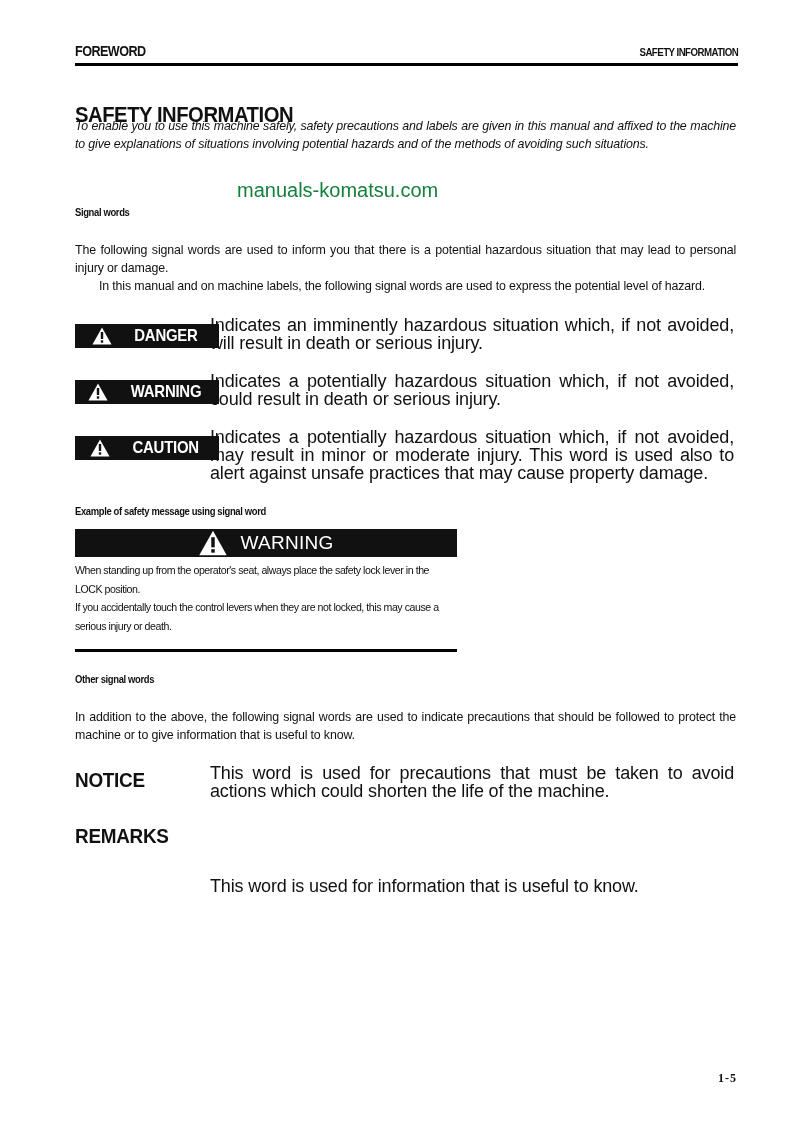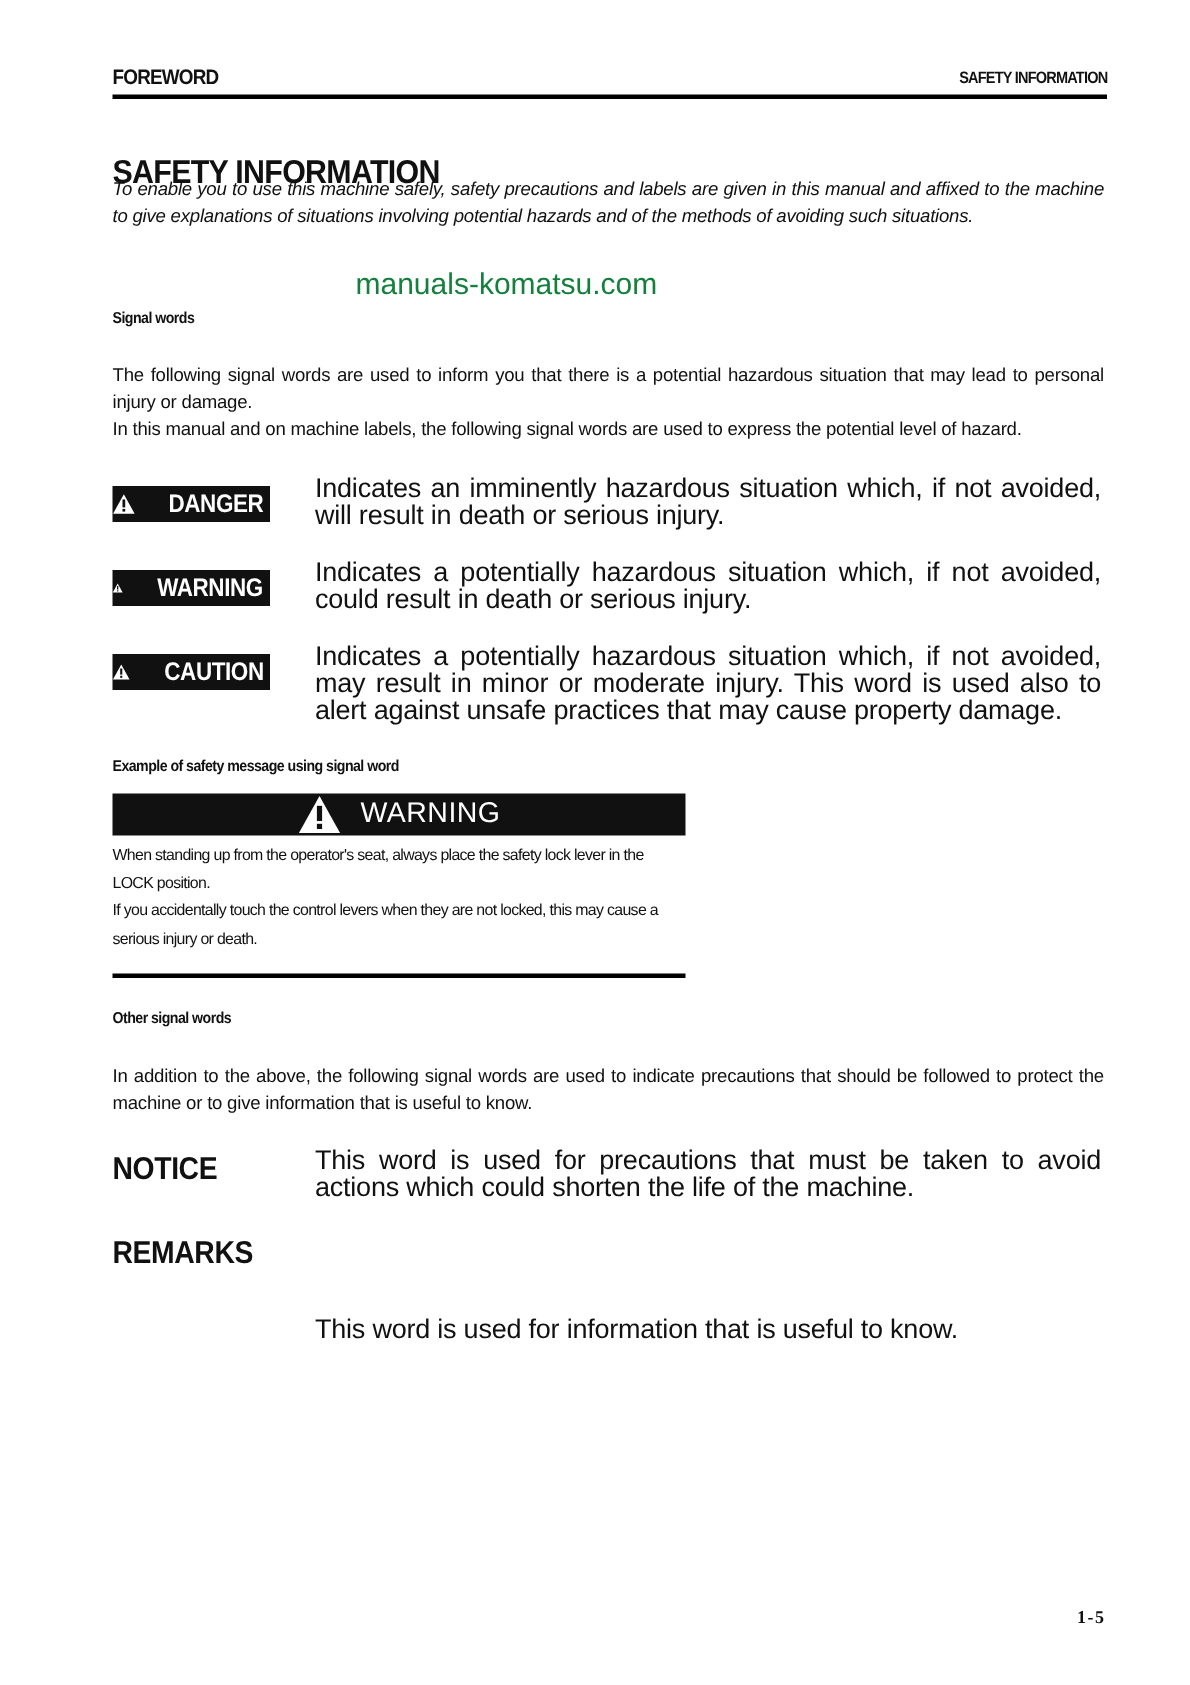--- a/index.html
+++ b/index.html
@@ -5,21 +5,21 @@
     html, body { margin:0; padding:0; background:#fff; }
     body { width:793px; height:1123px; position:relative; font-family:"Liberation Sans", sans-serif; color:#111; overflow:hidden; }
     .abs { position:absolute; }
     .hdr-left { left:75px; top:43px; font-weight:bold; font-size:14px; letter-spacing:-0.6px; transform:scaleX(0.9); transform-origin:left; }
     .hdr-right { right:55px; top:46px; font-weight:bold; font-size:11px; letter-spacing:-0.6px; transform:scaleX(0.88); transform-origin:right; }
     .hdr-rule { left:75px; width:663px; top:63px; height:3px; background:#000; }
     .title { left:75px; top:102px; font-weight:bold; font-size:22px; letter-spacing:-0.5px; transform:scaleX(0.92); transform-origin:left; }
     .para { left:75px; width:661px; font-size:12.4px; line-height:18px; text-align:justify; letter-spacing:-0.15px; }
     .watermark { left:237px; top:179px; font-size:20px; color:#15803d; font-family:"Liberation Sans", sans-serif; }
     .subhead { left:75px; font-weight:bold; font-size:10.5px; letter-spacing:-0.4px; transform:scaleX(0.9); transform-origin:left; }
-    .label-box { left:75px; width:105px; height:24px; background:#111; color:#fff; display:flex; align-items:center; justify-content:center; gap:18px; }
+    .label-box { left:75px; width:144px; height:24px; background:#111; color:#fff; display:flex; align-items:center; justify-content:center; gap:18px; }
     .label-box .word { font-weight:bold; font-size:17px; letter-spacing:-0.3px; transform:scaleX(0.88); }
     .tri { width:20px; height:18px; }
     .desc { left:210px; width:524px; font-size:18px; line-height:18px; text-align:justify; letter-spacing:-0.15px; }
     .warn-bar { left:75px; width:382px; top:529px; height:28px; background:#111; color:#fff; display:flex; align-items:center; justify-content:center; gap:12px; }
     .warn-bar .word { font-size:19px; letter-spacing:0.3px; }
     .warn-text { left:75px; width:383px; top:561px; font-weight:normal; font-size:10.6px; line-height:18.5px; letter-spacing:-0.45px; }
     .warn-rule { left:75px; width:382px; top:649px; height:3px; background:#000; }
     .big-word { left:75px; font-weight:bold; font-size:21px; letter-spacing:-0.3px; transform:scaleX(0.9); transform-origin:left; }
     .page-num { right:56px; top:1071px; font-weight:bold; font-size:12px; letter-spacing:1px;font-family:Liberation Serif, serif; }
   </style>
@@ -30,21 +30,21 @@
 <div class="abs hdr-right">SAFETY INFORMATION</div>
 <div class="abs hdr-rule"></div>
 
 <div class="abs title">SAFETY INFORMATION</div>
 <div class="abs para" style="top:117px;font-style:italic;">To enable you to use this machine safely, safety precautions and labels are given in this manual and affixed to the machine to give explanations of situations involving potential hazards and of the methods of avoiding such situations.</div>
 
 <div class="abs watermark">manuals-komatsu.com</div>
 
 <div class="abs subhead" style="top:206px;">Signal words</div>
 <div class="abs para" style="top:241px;">The following signal words are used to inform you that there is a potential hazardous situation that may lead to personal injury or damage.</div>
-<div class="abs para" style="top:277px;">In this manual and on machine labels, the following signal words are used to express the potential level of hazard.</div>
+<div class="abs para" style="top:277px;margin-left:24px;">In this manual and on machine labels, the following signal words are used to express the potential level of hazard.</div>
 
 <div class="abs label-box" style="top:324px;">
   <svg class="tri" viewBox="0 0 20 18">
     <polygon points="10,0.5 19.5,17.5 0.5,17.5" fill="#fff"></polygon>
     <rect x="8.8" y="5" width="2.4" height="7" fill="#111"></rect>
     <rect x="8.8" y="13.3" width="2.4" height="2.4" fill="#111"></rect>
   </svg>
   <span class="word">DANGER</span>
 </div>
 <div class="abs desc" style="top:316px;">Indicates an imminently hazardous situation which, if not avoided, will result in death or serious injury.</div>

